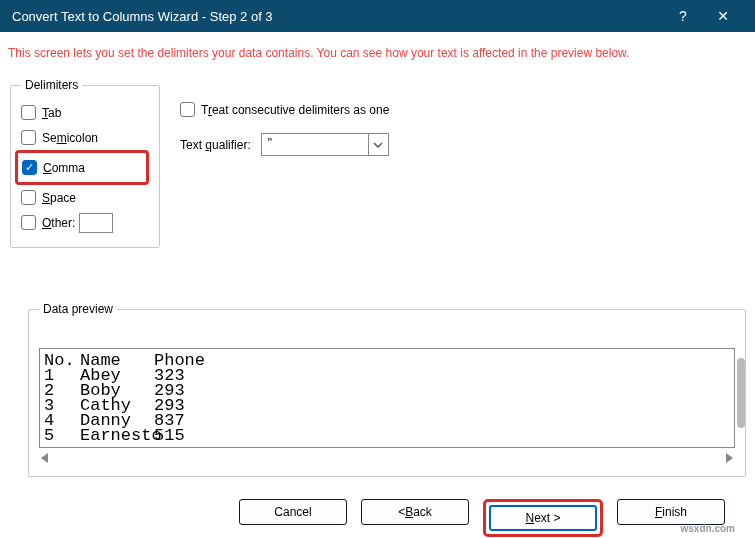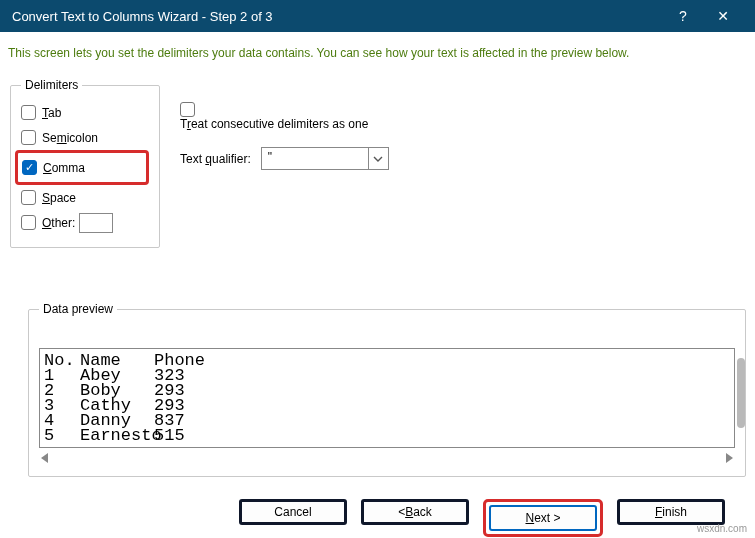--- a/index.html
+++ b/index.html
@@ -27,21 +27,21 @@
     width: 40px;
     text-align: center;
     font-size: 14px;
     cursor: pointer;
   }
   .content {
     padding: 14px 14px 6px 8px;
   }
   .desc {
     font-size: 12px;
-    color: #4d7c0f;
+    color: #ef4444;
     padding-left: 0;
   }
   .row1 {
     display: flex;
     align-items: flex-start;
   }
   fieldset {
     border: 1px solid #c9c9c9;
     border-radius: 2px;
     position: relative;
@@ -90,23 +90,22 @@
     border-radius: 4px;
     padding: 2px 4px;
     margin-left: -6px;
   }
   .right-opts {
     padding-top: 42px;
     padding-left: 18px;
   }
   .treat-row {
     display: flex;
-    align-items: flex-start;
+    align-items: flex-end;
     margin-bottom: 16px;
-    flex-direction: column;
   }
   .qual-row {
     display: flex;
     align-items: center;
   }
   .qual-row label { margin-right: 10px; }
   .qual-select {
     width: 128px;
     height: 23px;
     border: 1px solid #888;
@@ -176,43 +175,44 @@
   .footer {
     display: flex;
     justify-content: flex-end;
     gap: 14px;
     padding: 12px 16px 0 0;
     margin-top: 10px;
   }
   .btn {
     width: 108px;
     height: 26px;
-    border: 3px solid #0f172a;
+    border: 1px solid #0f172a;
     background: #fdfdfd;
     border-radius: 3px;
     display: flex;
     align-items: center;
     justify-content: center;
     font-size: 12px;
     cursor: pointer;
   }
   .btn.primary {
     border: 2px solid #0067c0;
   }
   .btn-wrap-red {
     border: 3px solid #d62c2c;
     border-radius: 5px;
     padding: 3px;
   }
   .watermark {
     position: absolute;
-    right: 8px;
+    right: 20px;
     bottom: 4px;
     font-size: 10px;
     color: #999;
+    font-weight: bold;
   }
 </style>
 </head>
 <body>
 
 <div class="titlebar">
   <div class="title">Convert Text to Columns Wizard - Step 2 of 3</div>
   <div class="icon-btn">?</div>
   <div class="icon-btn">✕</div>
 </div>

